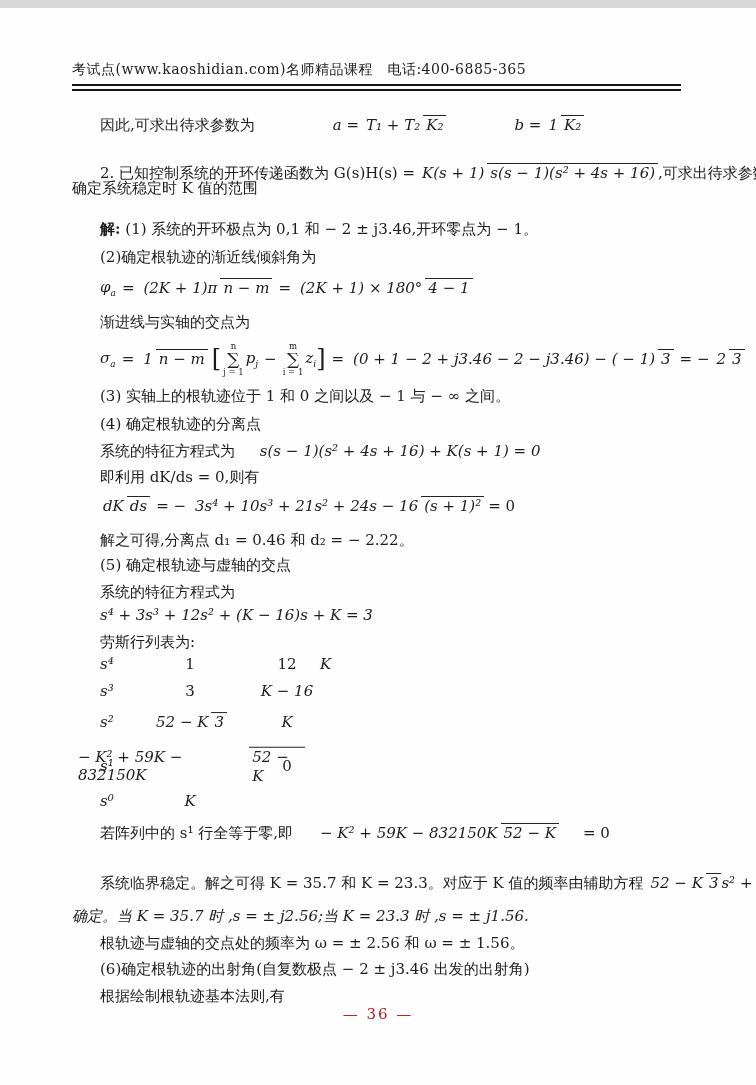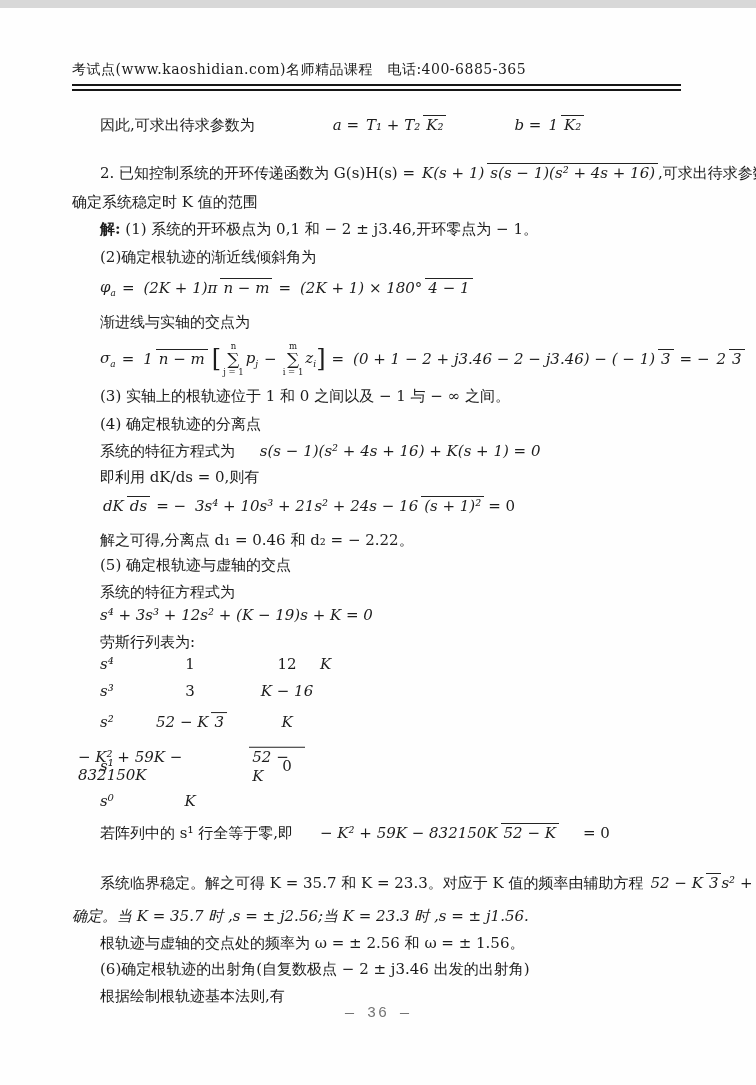--- a/index.html
+++ b/index.html
@@ -28,21 +28,21 @@
   .hdr{font-size:14px;letter-spacing:0.5px;}
   .rule2{position:absolute;left:72px;width:609px;height:3px;border-top:2px solid #161616;border-bottom:2px solid #161616;} .gap6{margin-left:6px;} .gap4{margin-left:4px;}
   
   .routh{position:absolute;left:100px;top:645px;width:320px;height:160px;}
   .rrow{position:absolute;left:0;width:320px;}
   .rcell{position:absolute;top:50%;}
   .rc1{left:0;transform:translateY(-50%);}
   .rc2{left:90px;transform:translate(-50%,-50%);}
   .rc3{left:187px;transform:translate(-50%,-50%);}
   .rc4{left:220px;transform:translateY(-50%);}
-  .pagenum{color:#737373;letter-spacing:2px;font-family:Liberation Mono, monospace;}
+  .pagenum{color:#b91c1c;letter-spacing:2px;}
 </style>
 </head>
 <body>
 
 <div class="page">
 
   <div class="line hdr" style="left:72px;top:53px;">
     <span>考试点(www.kaoshidian.com)名师精品课程　电话:400-6885-365</span>
   </div>
   <div class="rule2" style="top:76px;"></div>
@@ -62,21 +62,21 @@
   </div>
 
   <div class="eq" style="left:100px;top:142px;height:46px;">
     <span class="cn">2. 已知控制系统的开环传递函数为 G(s)H(s) =</span>
     <span class="frac gap4">
       <span class="num m">K(s + 1)</span>
       <span class="den m">s(s − 1)(s² + 4s + 16)</span>
     </span>
     <span class="cn">,可求出待求参数为,并</span>
   </div>
-  <div class="line cn" style="left:72px;top:185px;">
+  <div class="line cn" style="left:72px;top:171px;">
     <span>确定系统稳定时 K 值的范围</span>
   </div>
 
   <div class="line" style="left:100px;top:212px;">
     <span class="cn b">解:</span>
     <span class="cn">(1) 系统的开环极点为 0,1 和 − 2 ± j3.46,开环零点为 − 1。</span>
   </div>
 
   <div class="line cn" style="left:100px;top:240px;">
     <span>(2)确定根轨迹的渐近线倾斜角为</span>
@@ -165,21 +165,21 @@
     <span>解之可得,分离点 d₁ = 0.46 和 d₂ = − 2.22。</span>
   </div>
 
   <div class="line cn" style="left:100px;top:548px;">
     <span>(5) 确定根轨迹与虚轴的交点</span>
   </div>
   <div class="line cn" style="left:100px;top:575px;">
     <span>系统的特征方程式为</span>
   </div>
   <div class="line m" style="left:100px;top:598px;">
-    <span>s⁴ + 3s³ + 12s² + (K − 19)s + K = 0</span>
+    <span>s⁴ + 3s³ + 12s² + (K − 16)s + K = 3</span>
   </div>
   <div class="line cn" style="left:100px;top:625px;">
     <span>劳斯行列表为:</span>
   </div>
 
   <div class="routh">
     <div class="rrow" style="top:0;height:22px;">
       <span class="rcell rc1 m">s⁴</span>
       <span class="rcell rc2">1</span>
       <span class="rcell rc3">12</span>

